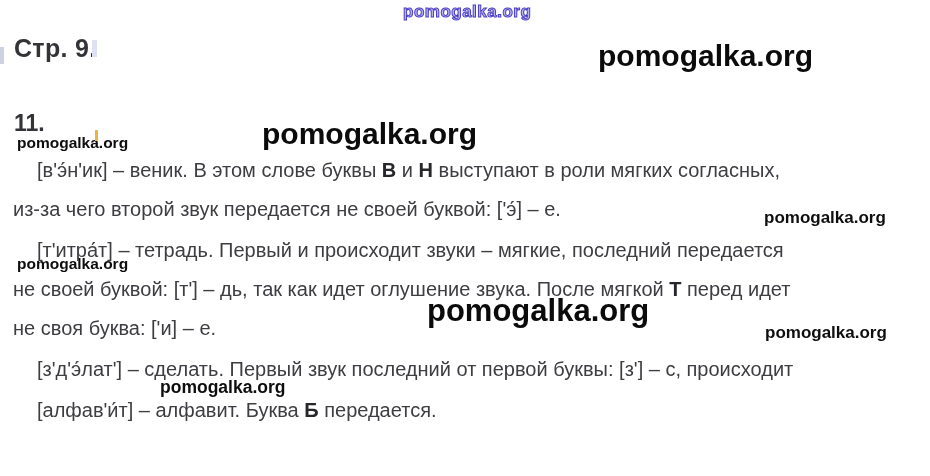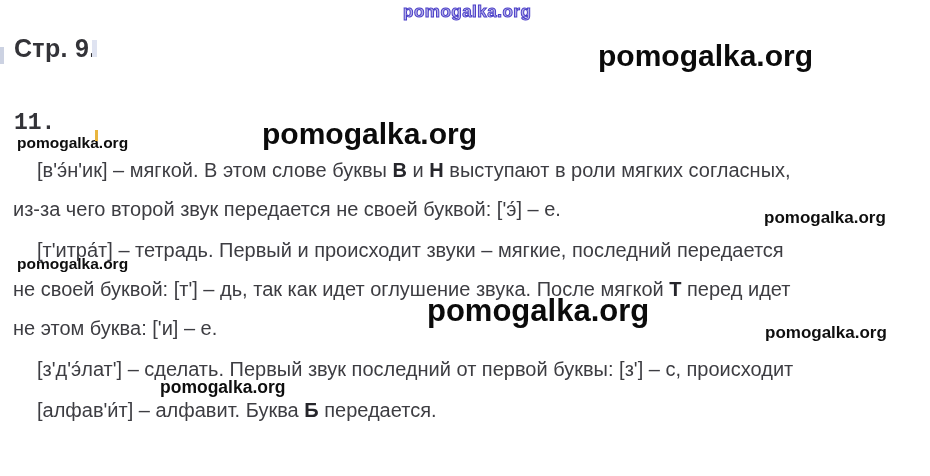--- a/index.html
+++ b/index.html
@@ -10,21 +10,21 @@
     position: relative;
     overflow: hidden;
   }
   .page-header {
     position: absolute; left: 14px; top: 34px;
     font-size: 25px; font-weight: 700; color: #333338;
     letter-spacing: 0.3px;
   }
   .exercise-number {
     position: absolute; left: 14px; top: 110px;
-    font-size: 23px; font-weight: 700; color: #333338; font-family: Liberation Mono, monospace;
+    font-size: 23px; font-weight: 700; color: #333338;
   }
   .answer-text {
     position: absolute; left: 13px; top: 151px; width: 917px;
     font-size: 20px; color: #3d3d42; line-height: 39px;
   }
   .para { margin-bottom: 2px; }
   .line { white-space: nowrap; }
   .line.indent { padding-left: 24px; }
   .b { font-weight: 700; color: #26262b; }
 
@@ -64,27 +64,27 @@
 <div class="wm wm-small" id="wm-small-right-1">pomogalka.org</div>
 <div class="wm wm-small" id="wm-small-left-2">pomogalka.org</div>
 <div class="wm wm-big" id="wm-big-center-2">pomogalka.org</div>
 <div class="wm wm-small" id="wm-small-right-2">pomogalka.org</div>
 <div class="wm wm-small" id="wm-small-center">pomogalka.org</div>
 
 <div class="exercise-number">11.</div>
 
 <div class="answer-text">
     <div class="para">
-      <div class="line indent"><span>[в'э́н'ик] – мягкой. В этом слове буквы </span><span class="b">В</span><span> и </span><span class="b">Н</span><span> выступают в роли мягких согласных,</span></div>
+      <div class="line indent"><span>[в'э́н'ик] – веник. В этом слове буквы </span><span class="b">В</span><span> и </span><span class="b">Н</span><span> выступают в роли мягких согласных,</span></div>
       <div class="line"><span>из-за чего второй звук передается не своей буквой: ['э́] – е.</span></div>
     </div>
     <div class="para">
       <div class="line indent"><span>[т'итра́т] – тетрадь. Первый и происходит звуки – мягкие, последний передается</span></div>
       <div class="line"><span>не своей буквой: [т'] – дь, так как идет оглушение звука. После мягкой </span><span class="b">Т</span><span> перед идет</span></div>
-      <div class="line"><span>не этом буква: ['и] – е.</span></div>
+      <div class="line"><span>не своя буква: ['и] – е.</span></div>
     </div>
     <div class="para">
       <div class="line indent"><span>[з'д'э́лат'] – сделать. Первый звук последний от первой буквы: [з'] – с, происходит</span></div>
     </div>
     <div class="para">
       <div class="line indent"><span>[алфав'и́т] – алфавит. Буква </span><span class="b">Б</span><span> передается.</span></div>
     </div>
   </div>
 
 <div class="artifact" id="artifact-header-mark"></div>

